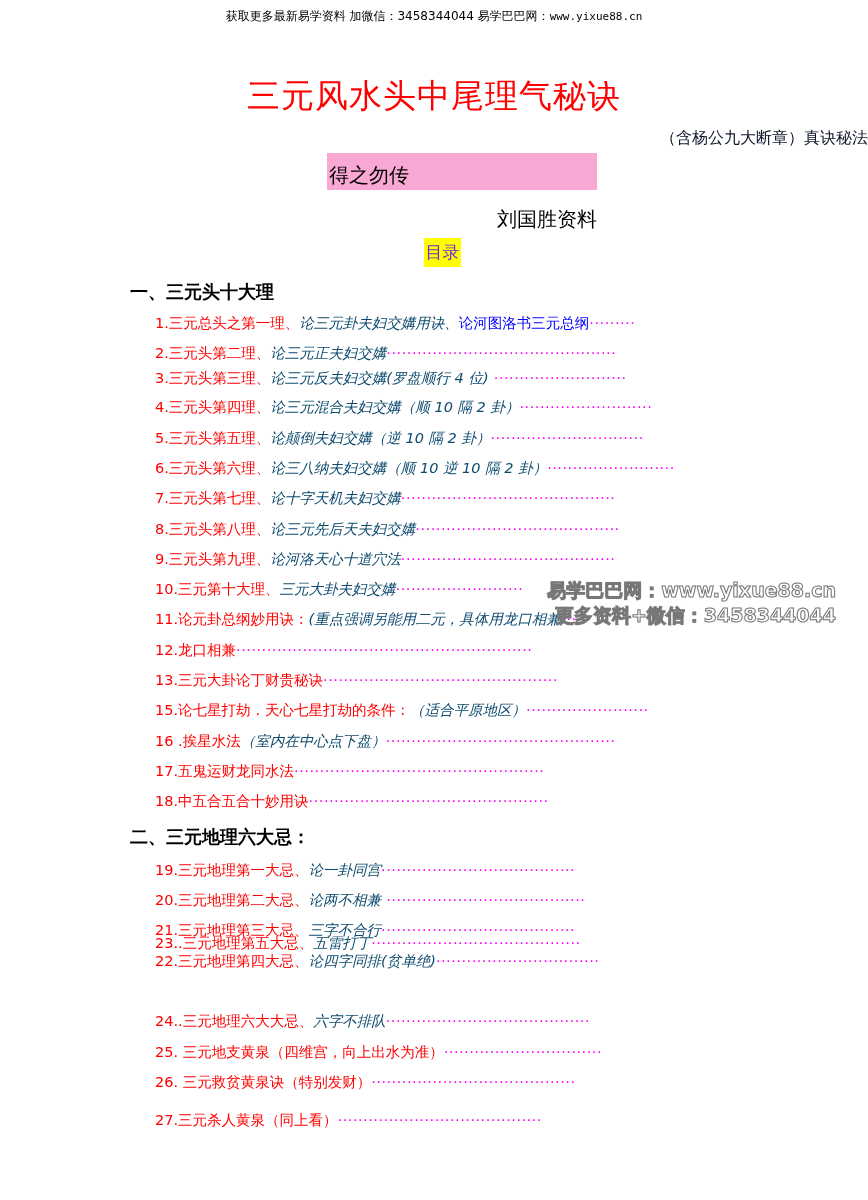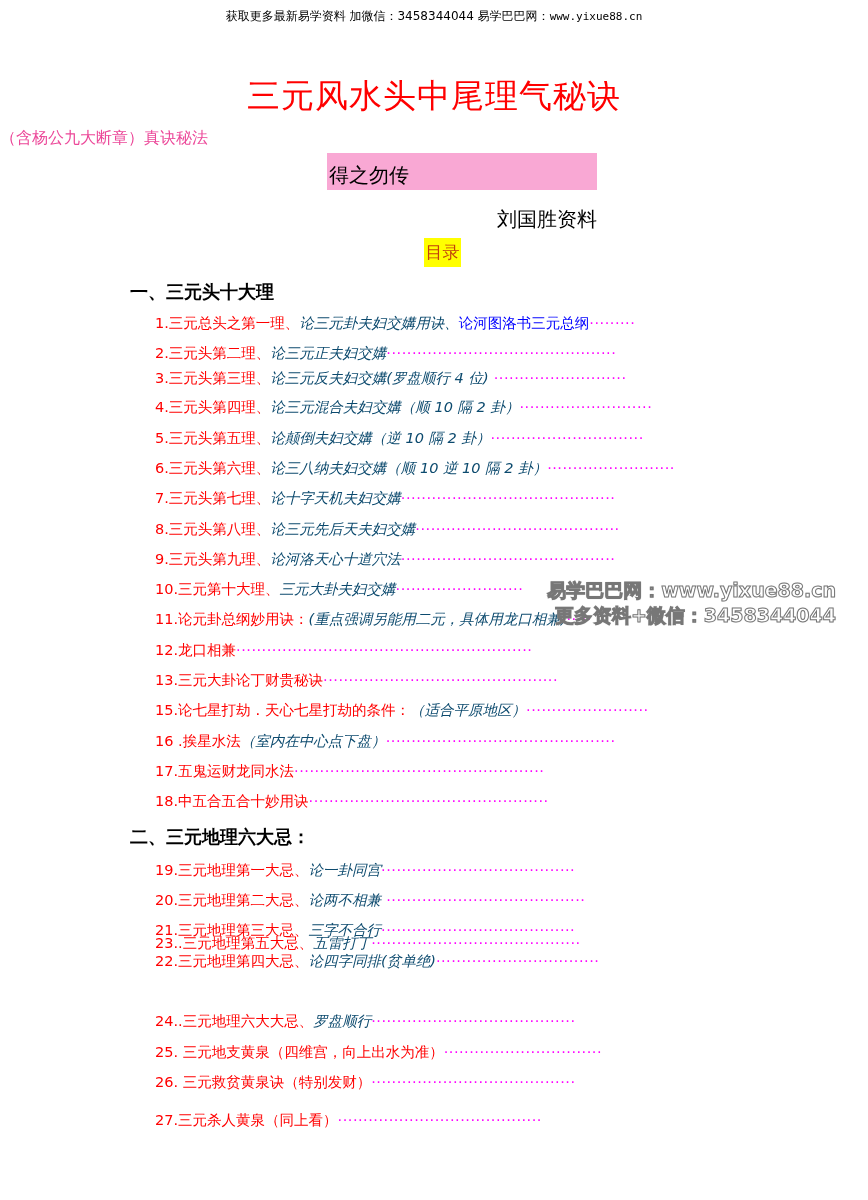--- a/index.html
+++ b/index.html
@@ -1,24 +1,24 @@
 <!DOCTYPE html>
 <html><head>
 <meta charset="utf-8">
 <style>
   html, body { margin: 0; padding: 0; background: #ffffff; }
   body { width: 868px; height: 1200px; position: relative; overflow: hidden; font-family: "DejaVu Sans", "Liberation Sans", sans-serif; }
   .topbar { position: absolute; top: 8px; left: 0; width: 868px; text-align: center; font-size: 12px; color: #000; white-space: nowrap; }
   .topbar .mono { font-family: "DejaVu Sans Mono", "Liberation Mono", monospace; font-size: 11px; }
   .title { position: absolute; top: 74px; left: 0; width: 868px; text-align: center; color: #ff0000; font-size: 33px; letter-spacing: 1px; }
-  .subtitle { position: absolute; top: 128px; left: 0; width: 868px; text-align: left; color: #ec4899; font-size: 16px; }
+  .subtitle { position: absolute; top: 128px; left: 0; width: 868px; text-align: right; color: #0f172a; font-size: 16px; }
   .yellowbox { position: absolute; top: 153px; left: 327px; width: 270px; height: 37px; background: #f9a8d4; font-size: 20px; color: #000; }
   .yellowbox .l { position: absolute; left: 2px; top: 9px; }
   .yellowbox .r { position: absolute; right: 0px; top: 9px; margin-top: 44px; }
-  .toc-title { position: absolute; top: 238px; left: 424px; width: 37px; height: 29px; background: #ffff00; font-size: 17px; color: #c2410c; text-align: center; line-height: 29px; }
+  .toc-title { position: absolute; top: 238px; left: 424px; width: 37px; height: 29px; background: #ffff00; font-size: 17px; color: #6d28d9; text-align: center; line-height: 29px; }
   .section { position: absolute; left: 130px; font-size: 18px; font-weight: bold; color: #000; }
   .entry { position: absolute; left: 155px; font-size: 14.5px; white-space: nowrap; line-height: 18px; }
   .red { color: #ff0000; }
   .mag { color: #0c4a6e; font-style: italic; }
   .blue { color: #0000ff; }
   .dots { color: #ff00ff; letter-spacing: 0.5px; }
   .watermark { position: absolute; right: 32px; font-size: 19px; font-weight: bold; color: #ffffff; -webkit-text-stroke: 1px #777; text-shadow: 0 0 1px #777; white-space: nowrap; }
 </style>
 </head>
 <body>
@@ -60,20 +60,20 @@
   </div>
 
 <div class="section" style="top:825px">二、三元地理六大忌：</div>
 
 <div id="sec1">
     <div class="entry" style="top: 861px;"><span class="red">19.</span><span class="red">三元地理第一大忌、</span><span class="mag">论一卦同宫</span><span class="blue"></span><span class="dots">······································</span></div>
     <div class="entry" style="top: 891px;"><span class="red">20.</span><span class="red">三元地理第二大忌、</span><span class="mag">论两不相兼</span><span class="blue"></span><span class="dots"> ·······································</span></div>
     <div class="entry" style="top: 921px;"><span class="red">21.</span><span class="red">三元地理第三大忌、</span><span class="mag">三字不合行</span><span class="blue"></span><span class="dots">······································</span></div>
     <div class="entry" style="top: 952px;"><span class="red">22.</span><span class="red">三元地理第四大忌、</span><span class="mag">论四字同排(贫单绝)</span><span class="blue"></span><span class="dots">································</span></div>
     <div class="entry" style="top: 934px;"><span class="red">23..</span><span class="red">三元地理第五大忌、</span><span class="mag">五雷打丁</span><span class="blue"></span><span class="dots">·········································</span></div>
-    <div class="entry" style="top: 1012px;"><span class="red">24..</span><span class="red">三元地理六大大忌、</span><span class="mag">罗盘顺行</span><span class="blue"></span><span class="dots">········································</span></div>
+    <div class="entry" style="top: 1012px;"><span class="red">24..</span><span class="red">三元地理六大大忌、</span><span class="mag">六字不排队</span><span class="blue"></span><span class="dots">········································</span></div>
     <div class="entry" style="top: 1043px;"><span class="red">25. </span><span class="red">三元地支黄泉（四维宫，向上出水为准）</span><span class="mag"></span><span class="blue"></span><span class="dots">·······························</span></div>
     <div class="entry" style="top: 1073px;"><span class="red">26. </span><span class="red">三元救贫黄泉诀（特别发财）</span><span class="mag"></span><span class="blue"></span><span class="dots">········································</span></div>
     <div class="entry" style="top: 1103px; margin-top: 8px;"><span class="red">27.</span><span class="red">三元杀人黄泉（同上看）</span><span class="mag"></span><span class="blue"></span><span class="dots">········································</span></div>
   </div>
 
 <div class="watermark" style="top:578px">易学巴巴网：www.yixue88.cn</div>
 <div class="watermark" style="top:603px">更多资料+微信：3458344044</div>
 
 </body></html>

